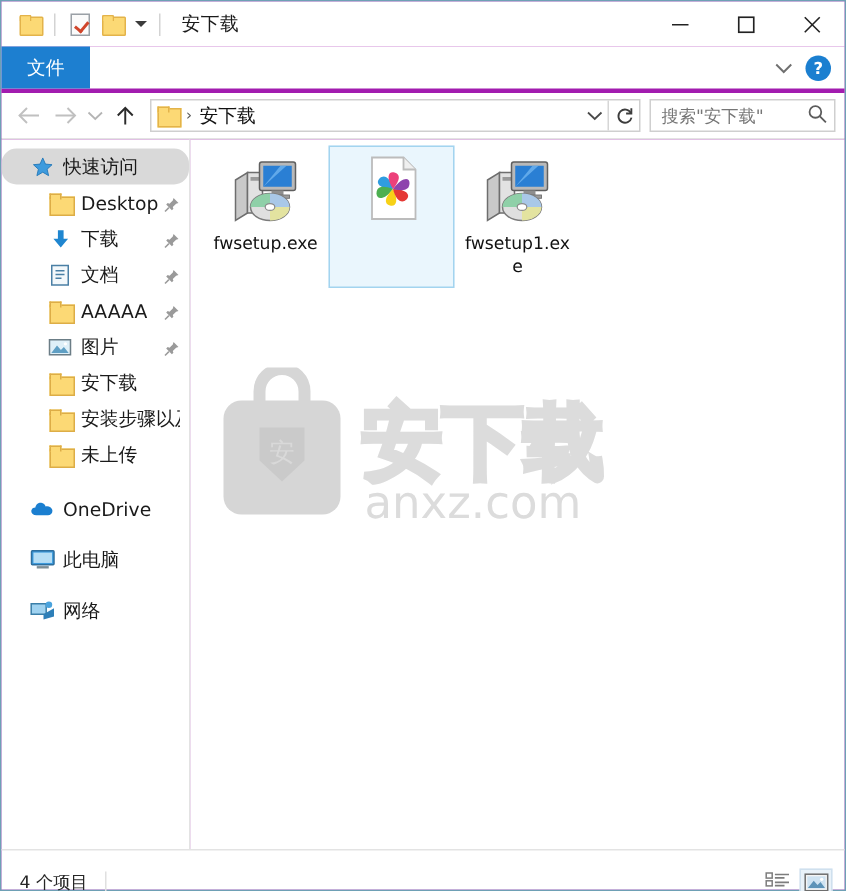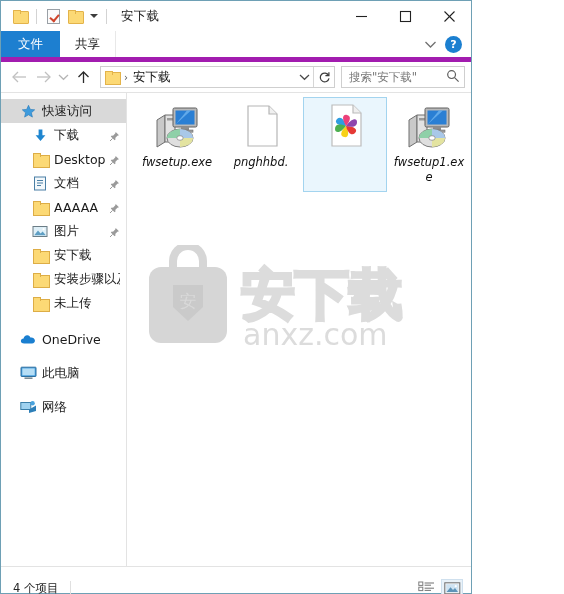--- a/index.html
+++ b/index.html
@@ -7,21 +7,21 @@
   html, body {
     width: 564px;
     height: 594px;
     overflow: hidden;
     background: #ffffff;
     font-family: "DejaVu Sans", "Liberation Sans", sans-serif;
   }
 
   .window {
     position: relative;
-    width: 472px;
+    width: 564px;
     height: 594px;
     background: #a21caf;
     border: 1px solid #6ea0b5;
     display: flex;
     flex-direction: column;
   }
 
   
   .titlebar {
     height: 30px;
@@ -115,21 +115,21 @@
   }
   .wc svg { display:block; }
 
   
   .ribbon {
     height: 31px;
     flex: 0 0 31px;
     display: flex;
     align-items: stretch;
     background: #ffffff;
-    border-bottom: 5px solid #a21caf;
+    border-bottom: 3px solid #a21caf;
     position: relative;
   }
   .tab {
     padding: 0 15px;
     display: flex;
     align-items: center;
     font-size: 12.5px;
     color: #1a1a1a;
     border-right: 1px solid #e8e8e8;
   }
@@ -267,20 +267,21 @@
     overflow: hidden;
   }
   .nav-row {
     height: 24px;
     display: flex;
     align-items: center;
     font-size: 12.5px;
     color: #1a1a1a;
     padding-right: 6px;
     white-space: nowrap;
+    border-radius: 10px;
   }
   .nav-row.sel { background: #d9d9d9; }
   .nav-row.lvl0 { padding-left: 18px; }
   .nav-row.lvl1 { padding-left: 30px; }
   .nav-ico {
     width: 18px;
     height: 16px;
     margin-right: 5px;
     flex: 0 0 18px;
     display: flex;
@@ -336,21 +337,20 @@
     display: flex;
     gap: 0px;
   }
   .item {
     width: 84px;
     padding: 4px 2px 6px 2px;
     display: flex;
     flex-direction: column;
     align-items: center;
     border: 1px solid transparent;
-    font-style: italic;
   }
   .item.sel {
     background: #eaf6fd;
     border: 1px solid #a3d4ef;
   }
   .item-ico {
     width: 48px;
     height: 48px;
     margin-bottom: 5px;
     position: relative;
@@ -434,21 +434,20 @@
         <svg width="13" height="13" viewBox="0 0 13 13">
             <line x1="1.5" y1="1.5" x2="11.5" y2="11.5" stroke="#222" stroke-width="1.1"></line>
             <line x1="11.5" y1="1.5" x2="1.5" y2="11.5" stroke="#222" stroke-width="1.1"></line>
           </svg>
       </div>
     </div>
   </div>
 
   <div class="ribbon">
     <div class="tab file">文件</div>
-    <div class="tab">共享</div>
     <div class="ribbon-right">
       <div class="chev-small">
         <svg width="13" height="9" viewBox="0 0 13 9">
             <polyline points="1.5,2 6.5,7 11.5,2" fill="none" stroke="#707070" stroke-width="1.3"></polyline>
           </svg>
       </div>
       <div class="help-btn">?</div>
     </div>
   </div>
 
@@ -514,48 +513,48 @@
         <span class="nav-ico">
           <svg width="15" height="15" viewBox="0 0 15 15">
               <path d="M7.5 1.3 L9.3 5.4 L13.7 5.8 L10.4 8.8 L11.4 13.1 L7.5 10.8 L3.6 13.1 L4.6 8.8 L1.3 5.8 L5.7 5.4 Z" fill="#3e9bdd" stroke="#2277b8" stroke-width=".6"></path>
             </svg>
         </span>
         <span class="nav-label">快速访问</span>
       </div>
 
       <div class="nav-row lvl1">
         <span class="nav-ico">
-          <svg width="15" height="15" viewBox="0 0 15 15">
-              <polygon points="5.6,1.5 9.4,1.5 9.4,7.2 12.4,7.2 7.5,13 2.6,7.2 5.6,7.2" fill="#1f86d0"></polygon>
-            </svg>
-        </span>
-        <span class="nav-label">下载</span>
-        <span class="pin">
-          <svg width="11" height="11" viewBox="0 0 11 11">
-              <path d="M6.7 1 L10 4.3 L8.4 4.8 L6.2 7 L6.6 8.2 L5.6 9.2 L1.8 5.4 L2.8 4.4 L4 4.8 L6.2 2.6 Z" fill="#9a9a9a"></path>
-              <line x1="1" y1="10" x2="3.6" y2="7.4" stroke="#9a9a9a" stroke-width="1"></line>
-            </svg>
-        </span>
-      </div>
-
-      <div class="nav-row lvl1">
-        <span class="nav-ico">
             <span class="folder-ico"></span>
           </span>
         <span class="nav-label">Desktop</span>
         <span class="pin">
           <svg width="11" height="11" viewBox="0 0 11 11">
               <path d="M6.7 1 L10 4.3 L8.4 4.8 L6.2 7 L6.6 8.2 L5.6 9.2 L1.8 5.4 L2.8 4.4 L4 4.8 L6.2 2.6 Z" fill="#9a9a9a"></path>
               <line x1="1" y1="10" x2="3.6" y2="7.4" stroke="#9a9a9a" stroke-width="1"></line>
             </svg>
         </span>
       </div>
 
       <div class="nav-row lvl1">
         <span class="nav-ico">
+          <svg width="15" height="15" viewBox="0 0 15 15">
+              <polygon points="5.6,1.5 9.4,1.5 9.4,7.2 12.4,7.2 7.5,13 2.6,7.2 5.6,7.2" fill="#1f86d0"></polygon>
+            </svg>
+        </span>
+        <span class="nav-label">下载</span>
+        <span class="pin">
+          <svg width="11" height="11" viewBox="0 0 11 11">
+              <path d="M6.7 1 L10 4.3 L8.4 4.8 L6.2 7 L6.6 8.2 L5.6 9.2 L1.8 5.4 L2.8 4.4 L4 4.8 L6.2 2.6 Z" fill="#9a9a9a"></path>
+              <line x1="1" y1="10" x2="3.6" y2="7.4" stroke="#9a9a9a" stroke-width="1"></line>
+            </svg>
+        </span>
+      </div>
+
+      <div class="nav-row lvl1">
+        <span class="nav-ico">
           <svg width="14" height="15" viewBox="0 0 14 15">
               <rect x="1.5" y="1" width="11" height="13" fill="#f3f8fb" stroke="#4a7fa5" stroke-width="1"></rect>
               <line x1="4" y1="4.5" x2="10" y2="4.5" stroke="#4a7fa5" stroke-width="1"></line>
               <line x1="4" y1="7" x2="10" y2="7" stroke="#4a7fa5" stroke-width="1"></line>
               <line x1="4" y1="9.5" x2="8" y2="9.5" stroke="#4a7fa5" stroke-width="1"></line>
             </svg>
         </span>
         <span class="nav-label">文档</span>
         <span class="pin">
           <svg width="11" height="11" viewBox="0 0 11 11">
@@ -690,29 +689,20 @@
               <ellipse cx="27" cy="36" rx="13" ry="9" fill="#dfdfdf" stroke="#7b7b7b" stroke-width="1"></ellipse>
               <path d="M14 36 A13 9 0 0 1 27 27 L27 36 Z" fill="#8fd0a8"></path>
               <path d="M27 27 A13 9 0 0 1 40 36 L27 36 Z" fill="#a9c8e8"></path>
               <path d="M40 36 A13 9 0 0 1 27 45 L27 36 Z" fill="#e3e3a0"></path>
               <ellipse cx="27" cy="36" rx="3.2" ry="2.3" fill="#ffffff" stroke="#8a8a8a" stroke-width=".8"></ellipse>
             </svg>
           </div>
           <div class="item-label">fwsetup.exe</div>
         </div>
 
-        <div class="item">
-          <div class="item-ico">
-            <svg width="48" height="48" viewBox="0 0 48 48">
-              <path d="M11 4 L32 4 L40 12 L40 44 L11 44 Z" fill="#ffffff" stroke="#b6b6b6" stroke-width="1.2"></path>
-              <path d="M32 4 L32 12 L40 12" fill="#f0f0f0" stroke="#b6b6b6" stroke-width="1.2"></path>
-            </svg>
-          </div>
-          <div class="item-label">pnghhbd.</div>
-        </div>
 
         <div class="item sel">
           <div class="item-ico">
             <svg width="48" height="48" viewBox="0 0 48 48">
               <path d="M11 3 L32 3 L40 11 L40 44 L11 44 Z" fill="#ffffff" stroke="#bcbcbc" stroke-width="1.2"></path>
               <path d="M32 3 L32 11 L40 11" fill="#efefef" stroke="#bcbcbc" stroke-width="1.2"></path>
 
               <g transform="translate(25,24)">
                 <path d="M0,0 C-2,-8 -6,-10 -9,-7 C-12,-4 -9,0 0,0 Z" fill="#2f9de0"></path>
                 <path d="M0,0 C-8,-3 -11,-1 -11,3 C-11,7 -6,8 0,0 Z" fill="#4caf50"></path>

